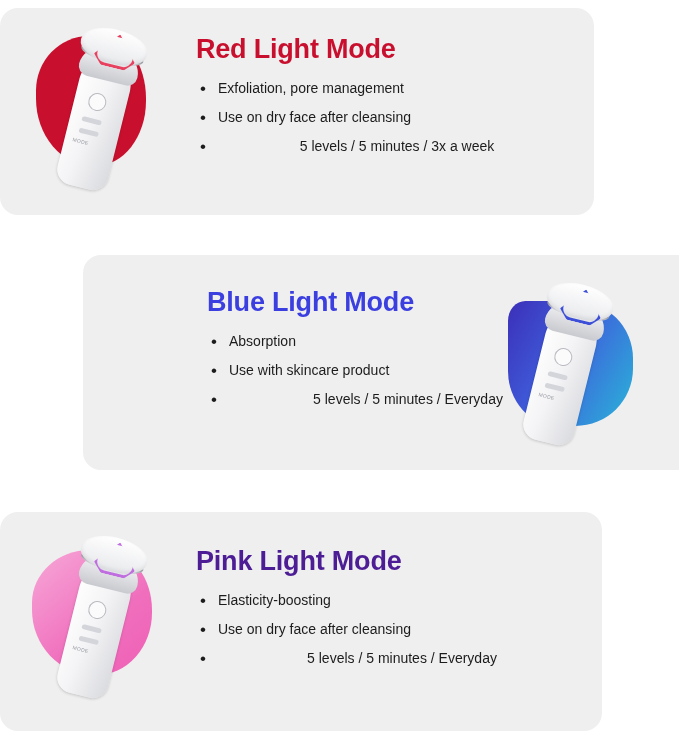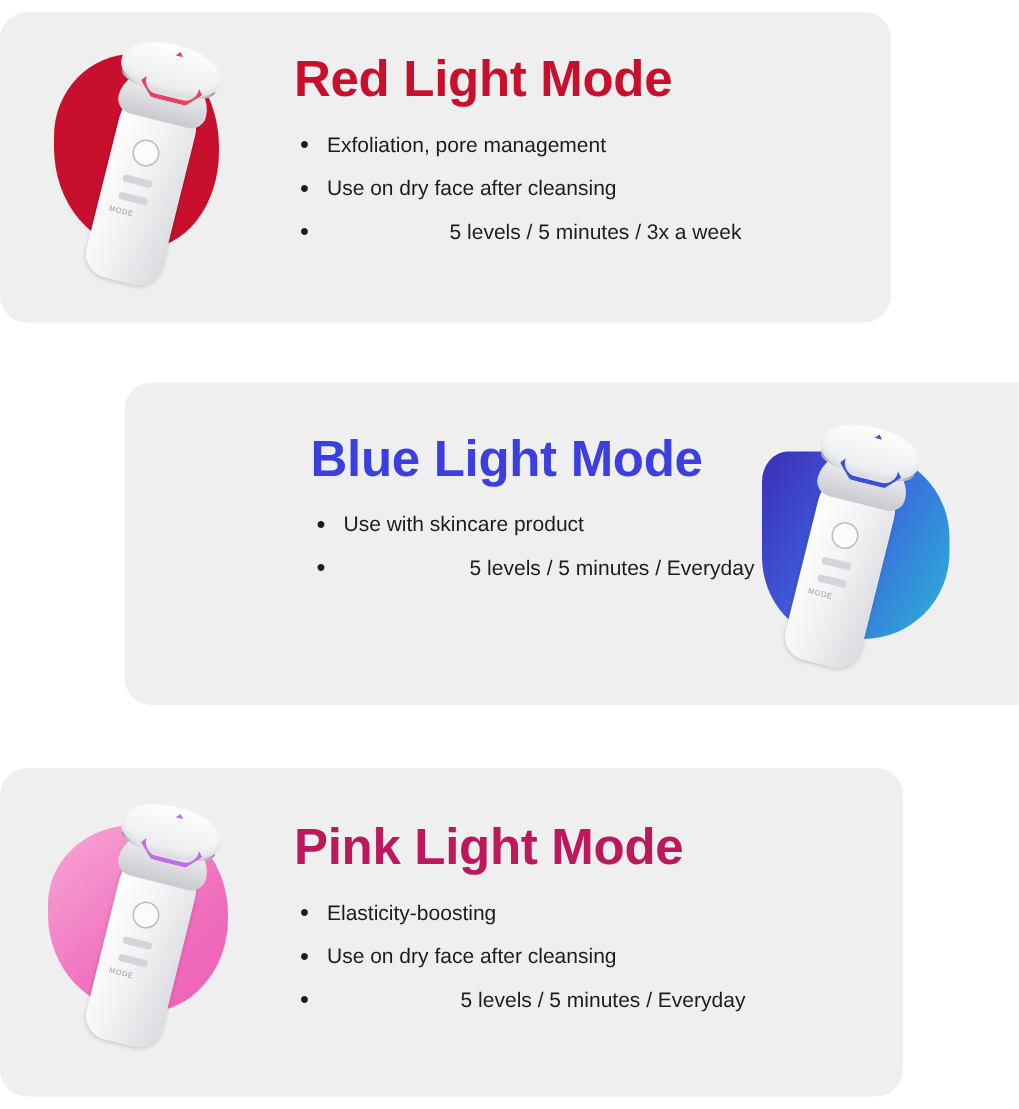--- a/index.html
+++ b/index.html
@@ -147,21 +147,21 @@
     letter-spacing: 0.4px;
   }
 
   
   .text-block { position: absolute; }
   #text-red  { left: 196px; top: 26px;  width: 380px; }
   #text-blue { left: 124px; top: 32px;  width: 380px; }
   #text-pink { left: 196px; top: 34px;  width: 390px; }
 
   .mode-title {
-    font-size: 34px;
+    font-size: 27px;
     font-weight: bold;
     margin: 0 0 16px 0;
     letter-spacing: -0.2px;
   }
   .bullets {
     list-style: none;
     margin: 0;
     padding: 0;
   }
   .bullets li {
@@ -217,20 +217,21 @@
 
     </div>
   </div>
 
   <div class="card" id="card-blue">
     <div class="card-inner">
 
       <div class="text-block" id="text-blue">
         <h2 class="mode-title" style="color:#3b3fe0;">Blue Light Mode</h2>
         <ul class="bullets">
+          <li>Absorption</li>
           <li>Use with skincare product</li>
           <li>5 levels / 5 minutes / Everyday</li>
         </ul>
       </div>
 
       <div class="device-wrap" id="device-blue">
         <div class="blob blob-blue"></div>
         <div class="device">
           <div class="device-body"></div>
           <div class="device-neck"></div>
@@ -261,21 +262,21 @@
             <div class="device-tri tri-pink"></div>
           </div>
           <div class="btn-circle power"></div>
           <div class="btn-bar b1"></div>
           <div class="btn-bar b2"></div>
           <div class="mode-label">MODE</div>
         </div>
       </div>
 
       <div class="text-block" id="text-pink">
-        <h2 class="mode-title" style="color:#be185d;">Pink Light Mode</h2>
+        <h2 class="mode-title" style="color:#4c1d95;">Pink Light Mode</h2>
         <ul class="bullets">
           <li>Elasticity-boosting</li>
           <li>Use on dry face after cleansing</li>
           <li>5 levels / 5 minutes / Everyday</li>
         </ul>
       </div>
 
     </div>
   </div>
 

